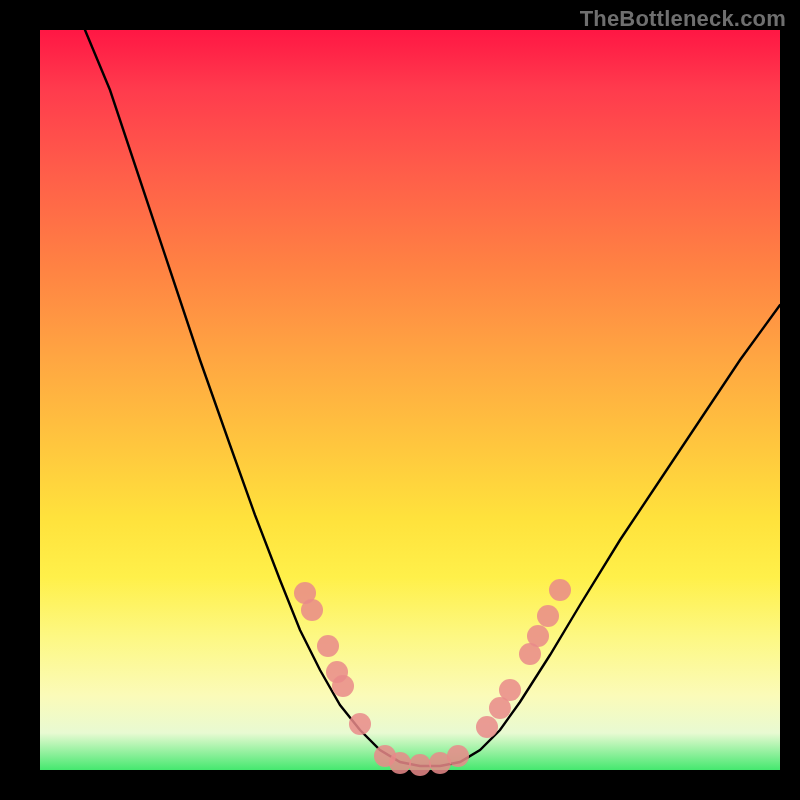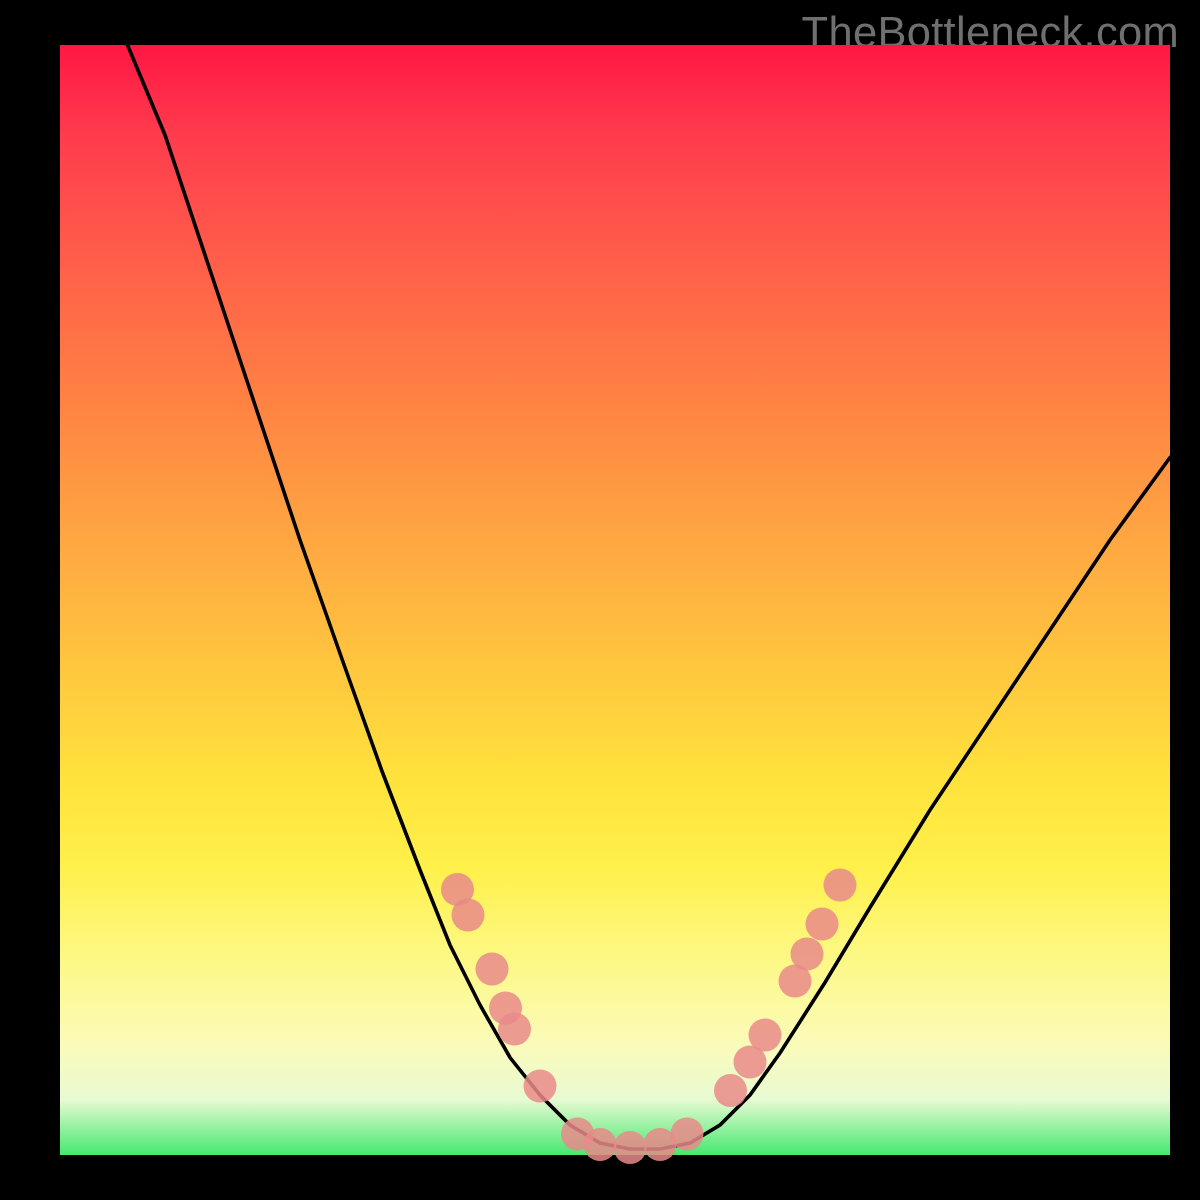--- a/index.html
+++ b/index.html
@@ -40,22 +40,22 @@
       #fbfbb9 90%,
       #e8fad2 95%,
       #45e86f 100%
     );
   }
   .watermark {
     position: absolute;
     top: 6px;
     right: 14px;
     color: #6f6f6f;
-    font-size: 29px;
-    font-weight: 400;
+    font-size: 22px;
+    font-weight: 700;
     letter-spacing: 0.2px;
     user-select: none;
   }
   svg.curve {
     position: absolute;
     left: 0;
     top: 0;
     width: 740px;
     height: 740px;
     overflow: visible;

